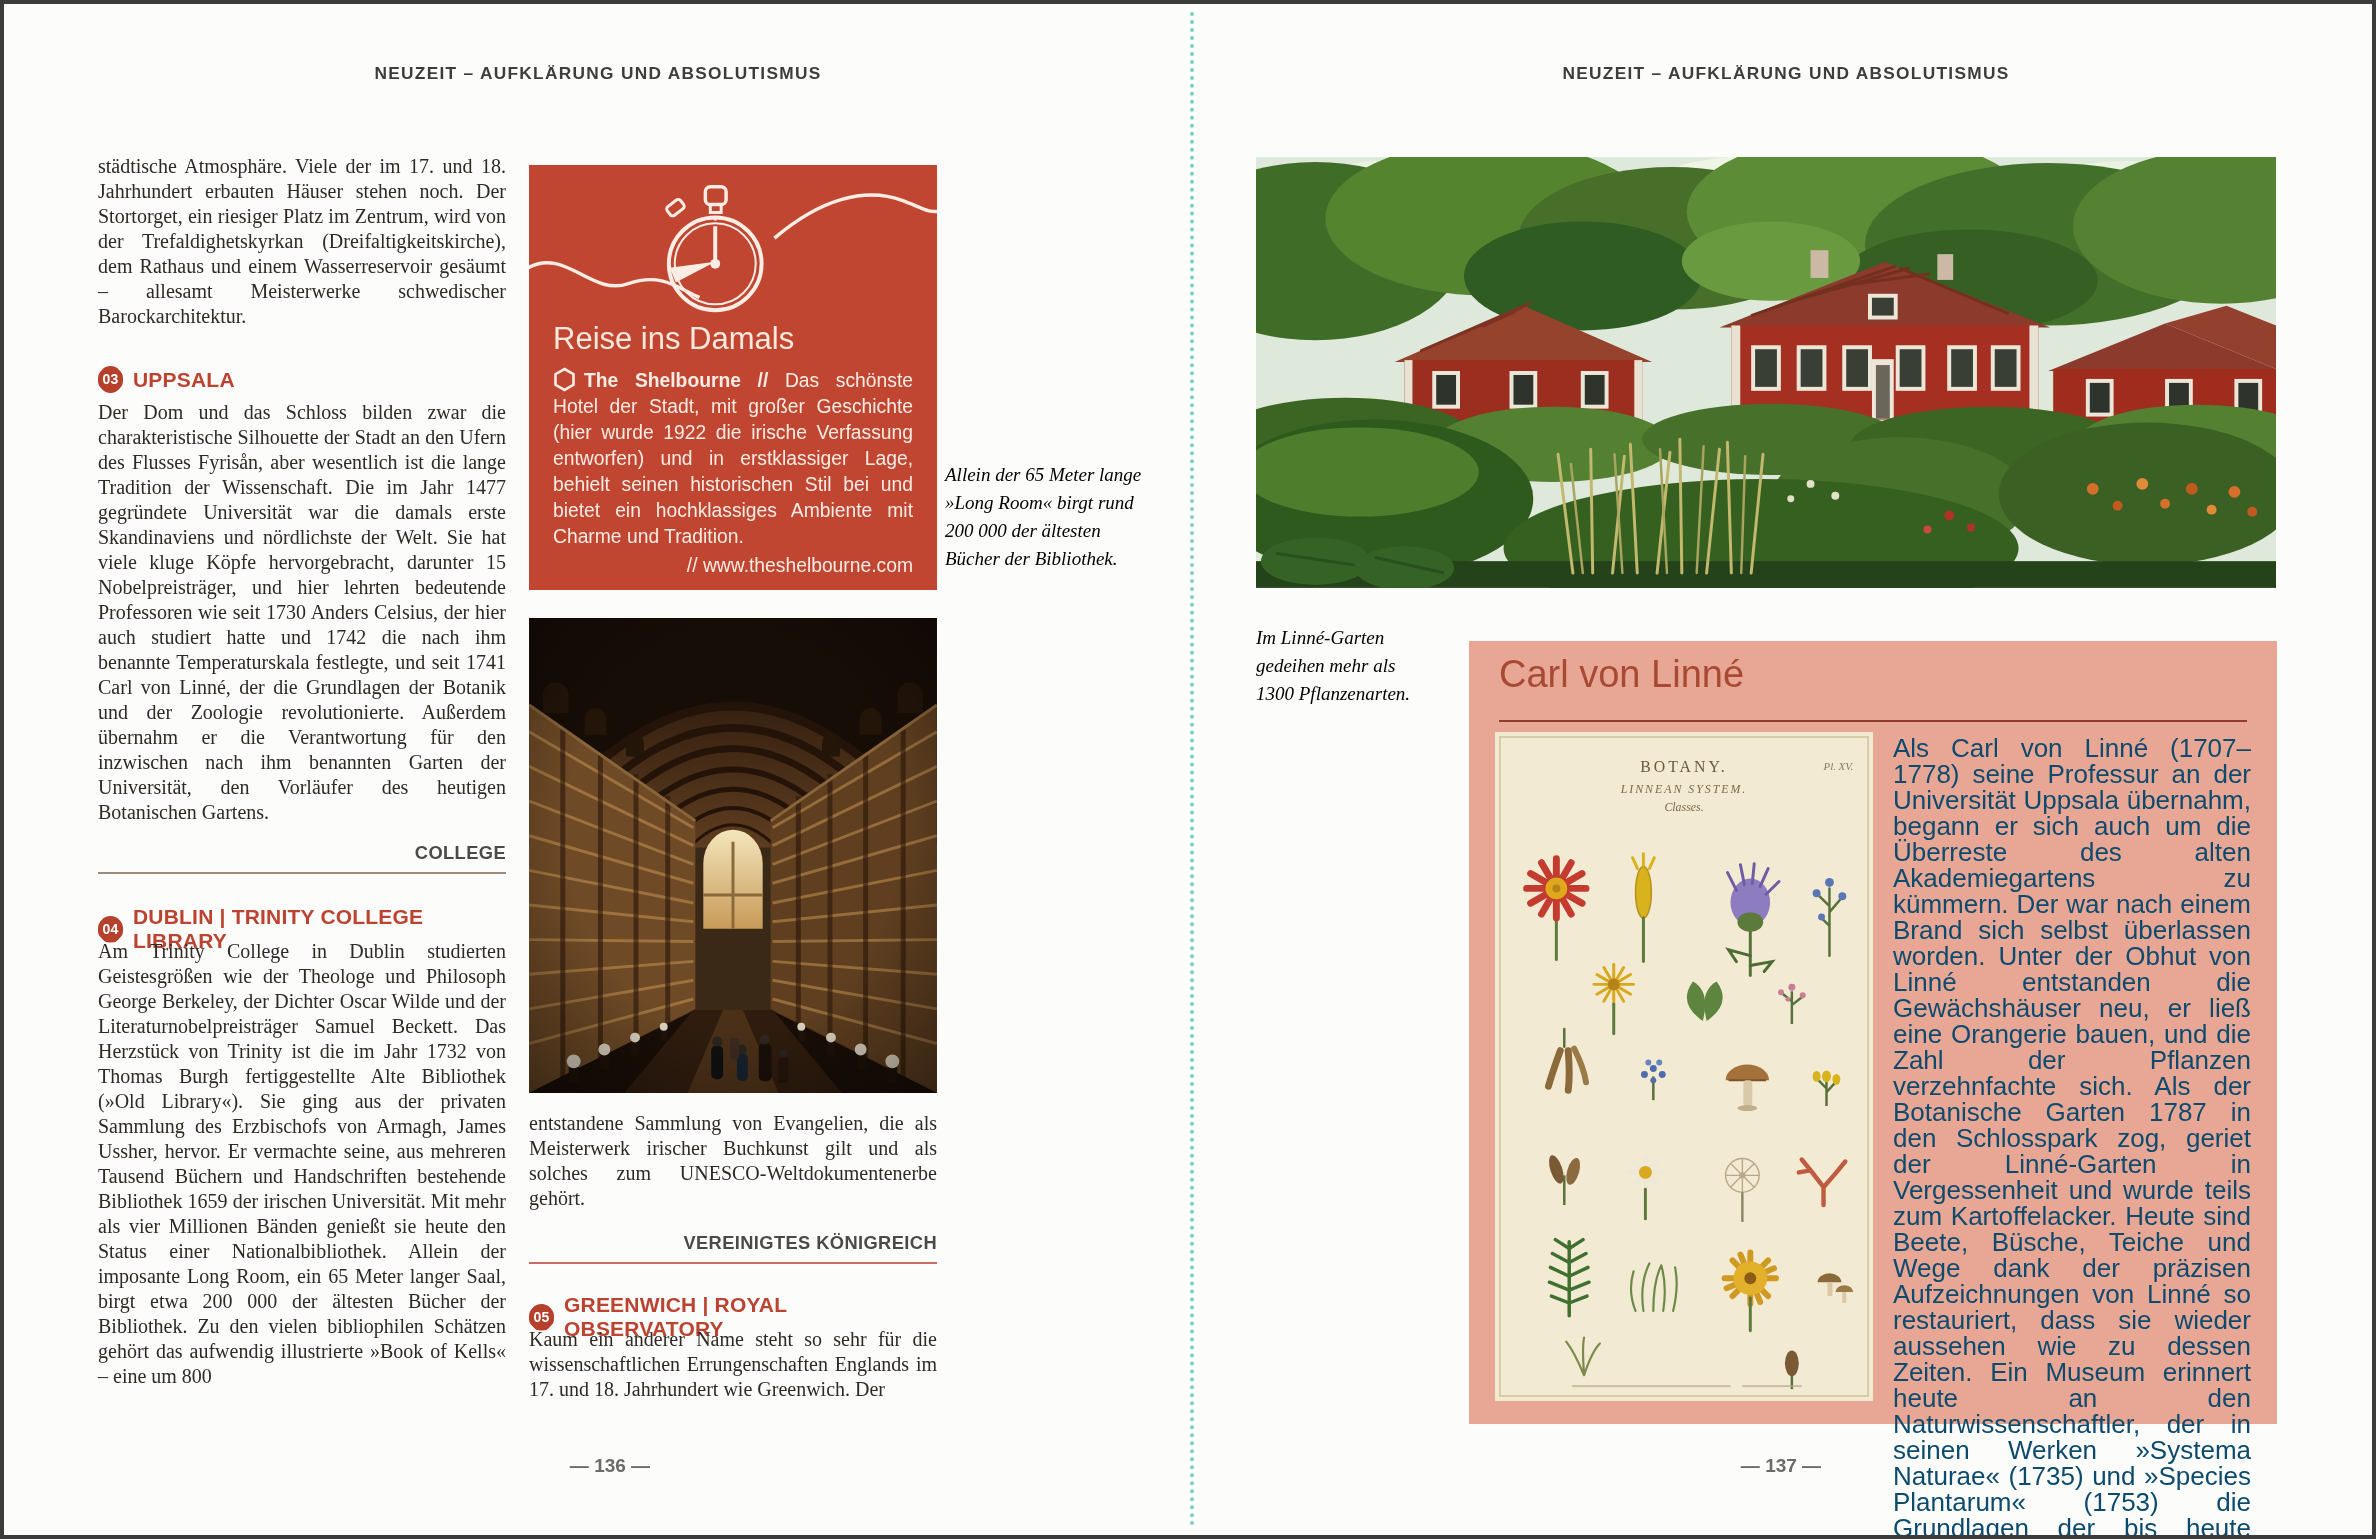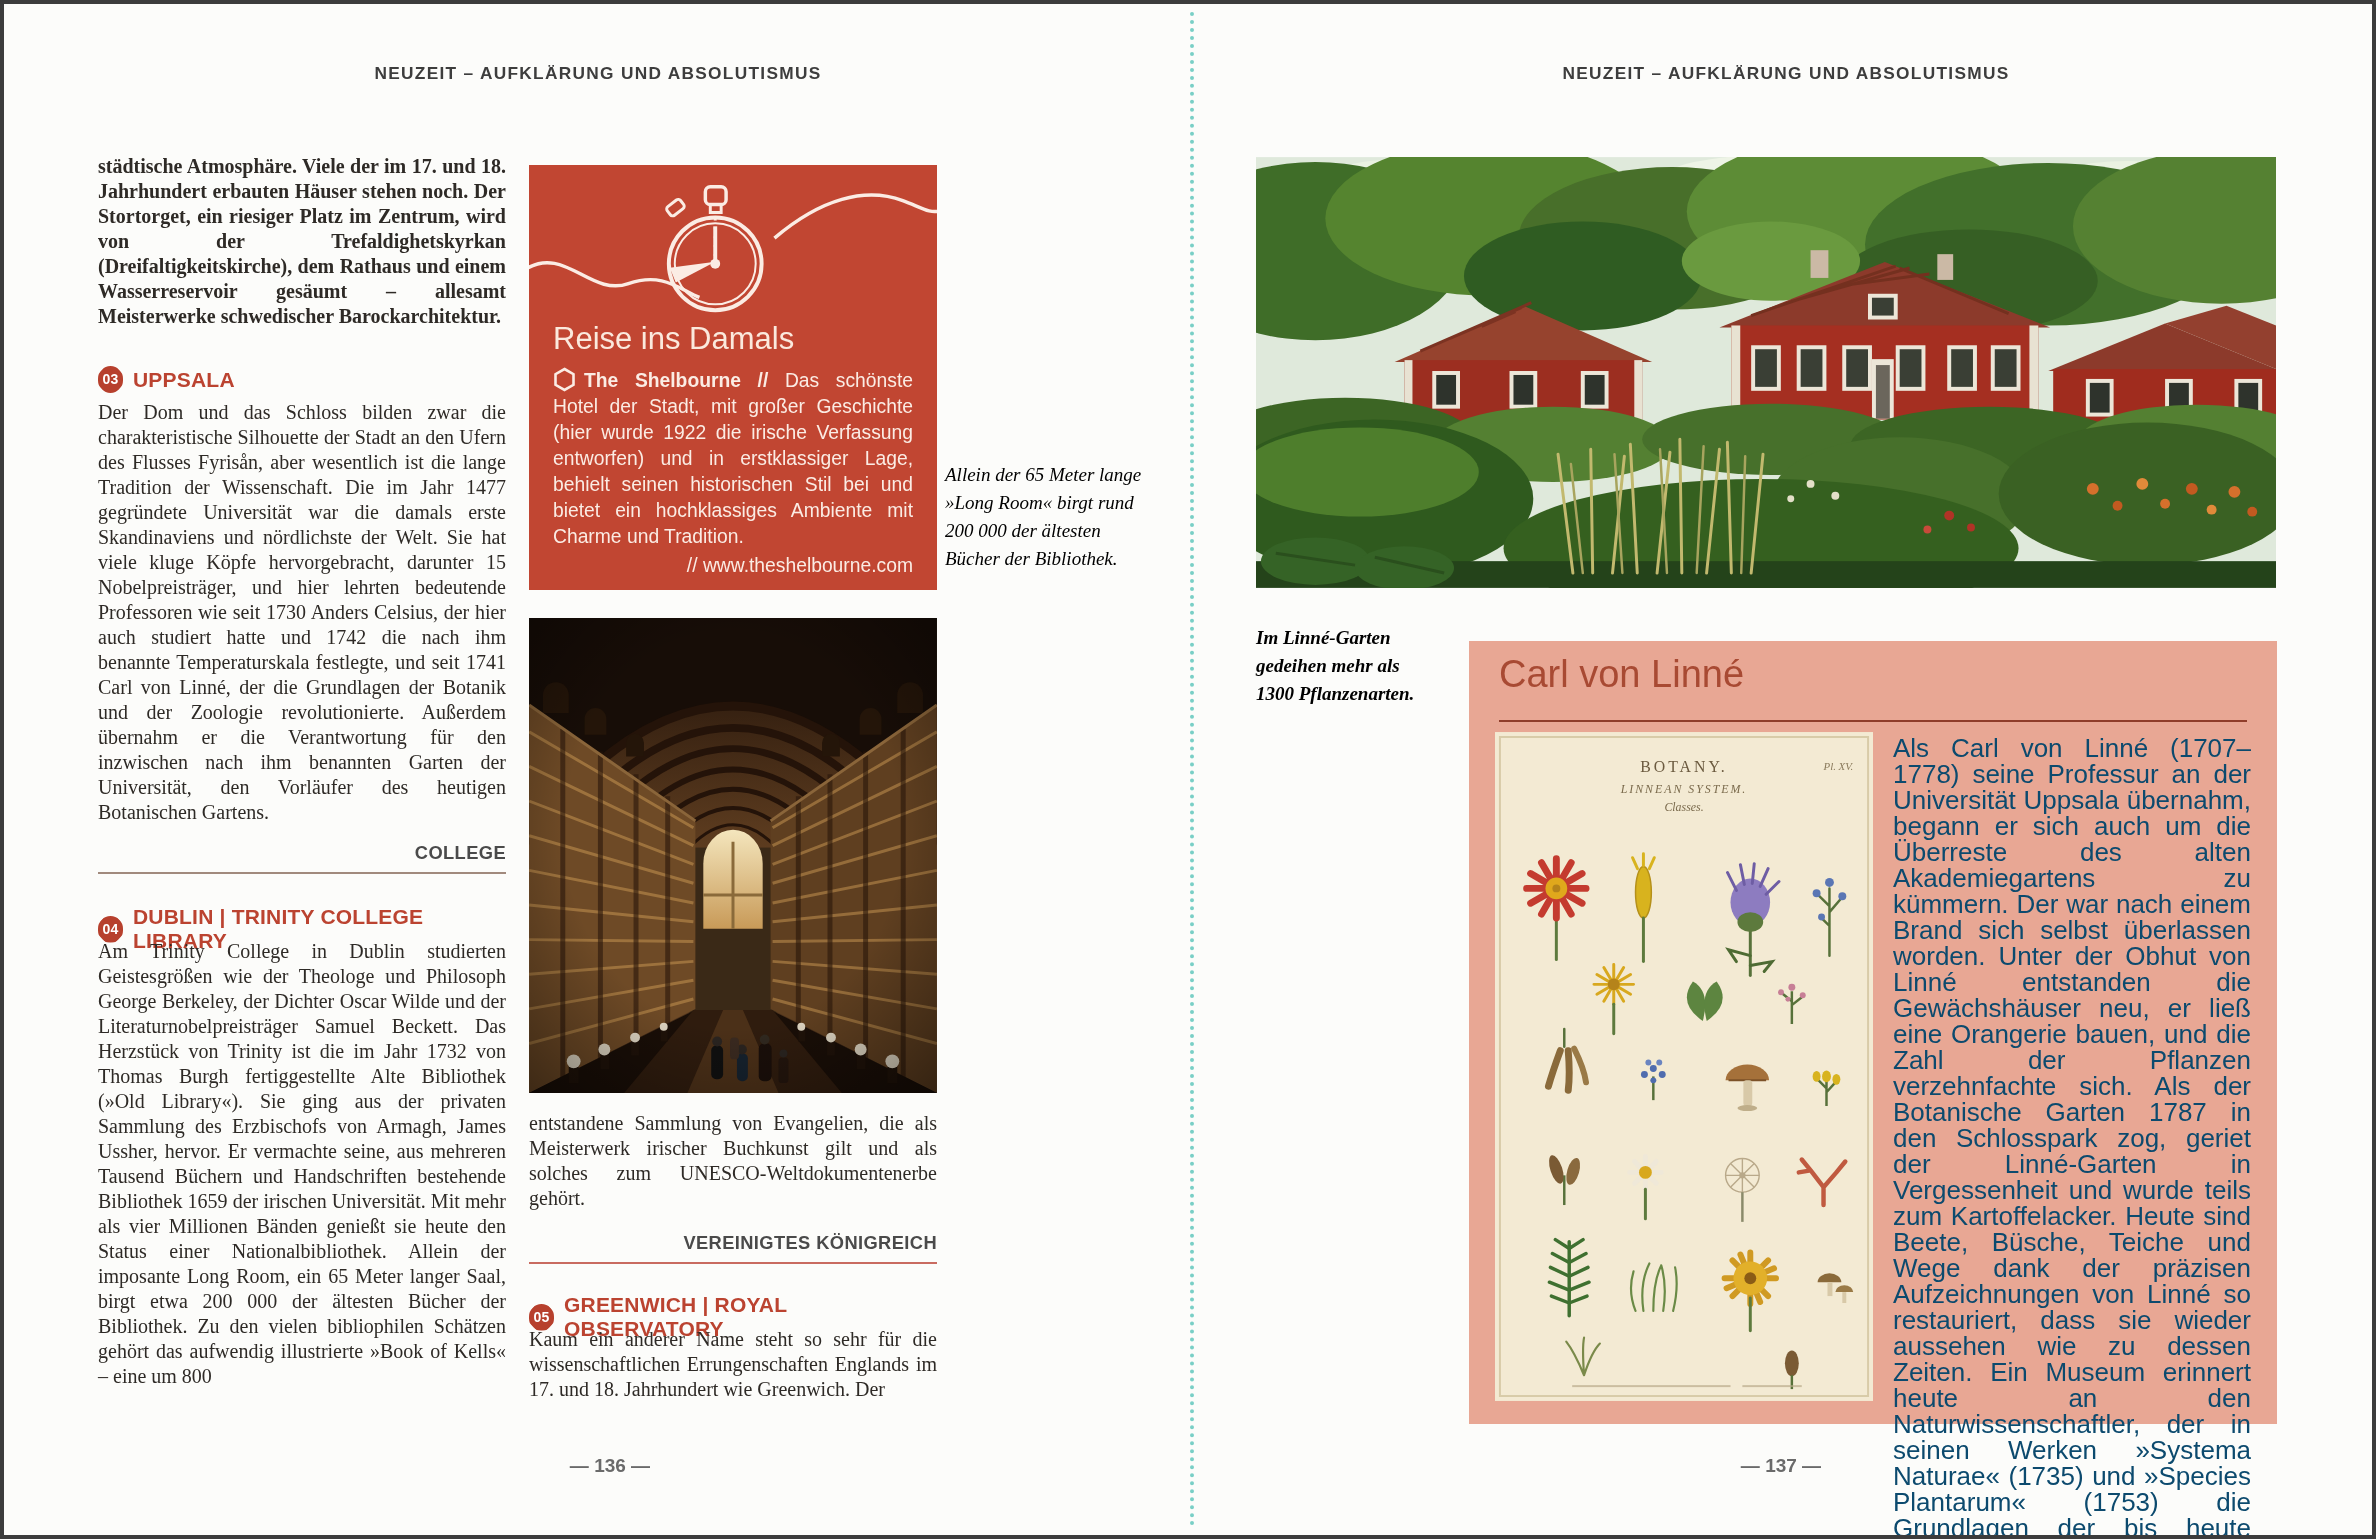--- a/index.html
+++ b/index.html
@@ -48,21 +48,21 @@
 </style>
 </head>
 <body>
 
 <div id="root">
   <div class="spine"></div>
 
   <div>
     <div class="runhead" style="left:0;">NEUZEIT – AUFKLÄRUNG UND ABSOLUTISMUS</div>
 
-    <p class="abs serif" style="left:94px;top:150px;width:408px;font-weight:bold;">städtische Atmosphäre. Viele der im 17. und 18. Jahrhundert erbauten Häuser stehen noch. Der Stortorget, ein riesiger Platz im Zentrum, wird von der Trefaldighetskyrkan (Dreifaltigkeitskirche), dem Rathaus und einem Wasserreservoir gesäumt – allesamt Meisterwerke schwedischer Barockarchitektur.</p>
+    <p class="abs serif" style="left:94px;top:150px;width:408px;">städtische Atmosphäre. Viele der im 17. und 18. Jahrhundert erbauten Häuser stehen noch. Der Stortorget, ein riesiger Platz im Zentrum, wird von der Trefaldighetskyrkan (Dreifaltigkeitskirche), dem Rathaus und einem Wasserreservoir gesäumt – allesamt Meisterwerke schwedischer Barockarchitektur.</p>
 
     <div class="abs sechead" style="left:94px;top:362px;width:408px;">
       <span class="badge">03</span>
       <span>UPPSALA</span>
     </div>
     <p class="abs serif" style="left:94px;top:396px;width:408px;">Der Dom und das Schloss bilden zwar die charakteristische Silhouette der Stadt an den Ufern des Flusses Fyrisån, aber wesentlich ist die lange Tradition der Wissenschaft. Die im Jahr 1477 gegründete Universität war die damals erste Skandinaviens und nördlichste der Welt. Sie hat viele kluge Köpfe hervorgebracht, darunter 15 Nobelpreisträger, und hier lehrten bedeutende Professoren wie seit 1730 Anders Celsius, der hier auch studiert hatte und 1742 die nach ihm benannte Temperaturskala festlegte, und seit 1741 Carl von Linné, der die Grundlagen der Botanik und der Zoologie revolutionierte. Außerdem übernahm er die Verantwortung für den inzwischen nach ihm benannten Garten der Universität, den Vorläufer des heutigen Botanischen Gartens.</p>
 
     <div class="abs divider" style="left:94px;top:838px;width:408px;">COLLEGE</div>
 
     <div class="abs sechead" style="left:94px;top:901px;width:408px;">
@@ -296,21 +296,21 @@
           <circle cx="540" cy="345" r="3.5" fill="#e3dfc8"></circle>
       </g>
 
       <g fill="#356326">
         <ellipse cx="60" cy="408" rx="55" ry="24"></ellipse>
           <ellipse cx="150" cy="415" rx="50" ry="22"></ellipse>
         <path d="M20,400 L100,412 M120,404 L190,420" stroke="#2a4f1d" stroke-width="3"></path>
       </g>
     </svg>
 
-    <div class="abs caption" style="left:1252px;top:620px;width:178px;font-weight:bold;">Im Linné-Garten gedeihen mehr als 1300 Pflanzenarten.</div>
+    <div class="abs caption" style="left:1252px;top:620px;width:178px;">Im Linné-Garten gedeihen mehr als 1300 Pflanzenarten.</div>
 
     <div class="linnebox">
       <div class="linne-title">Carl von Linné</div>
       <div class="linne-rule"></div>
 
       <svg class="linne-plate" width="378" height="669" viewBox="0 0 382 676">
         <rect width="382" height="676" fill="#f3ead3"></rect>
         <rect x="5" y="5" width="372" height="666" fill="none" stroke="#d8cba8" stroke-width="2"></rect>
         <text x="191" y="40" text-anchor="middle" font-family="Liberation Serif, serif" font-size="16" letter-spacing="3" fill="#6b5a3f">BOTANY.</text>
         <text x="191" y="62" text-anchor="middle" font-family="Liberation Serif, serif" font-size="12" font-style="italic" letter-spacing="2" fill="#7a6a4c">LINNEAN SYSTEM.</text>

